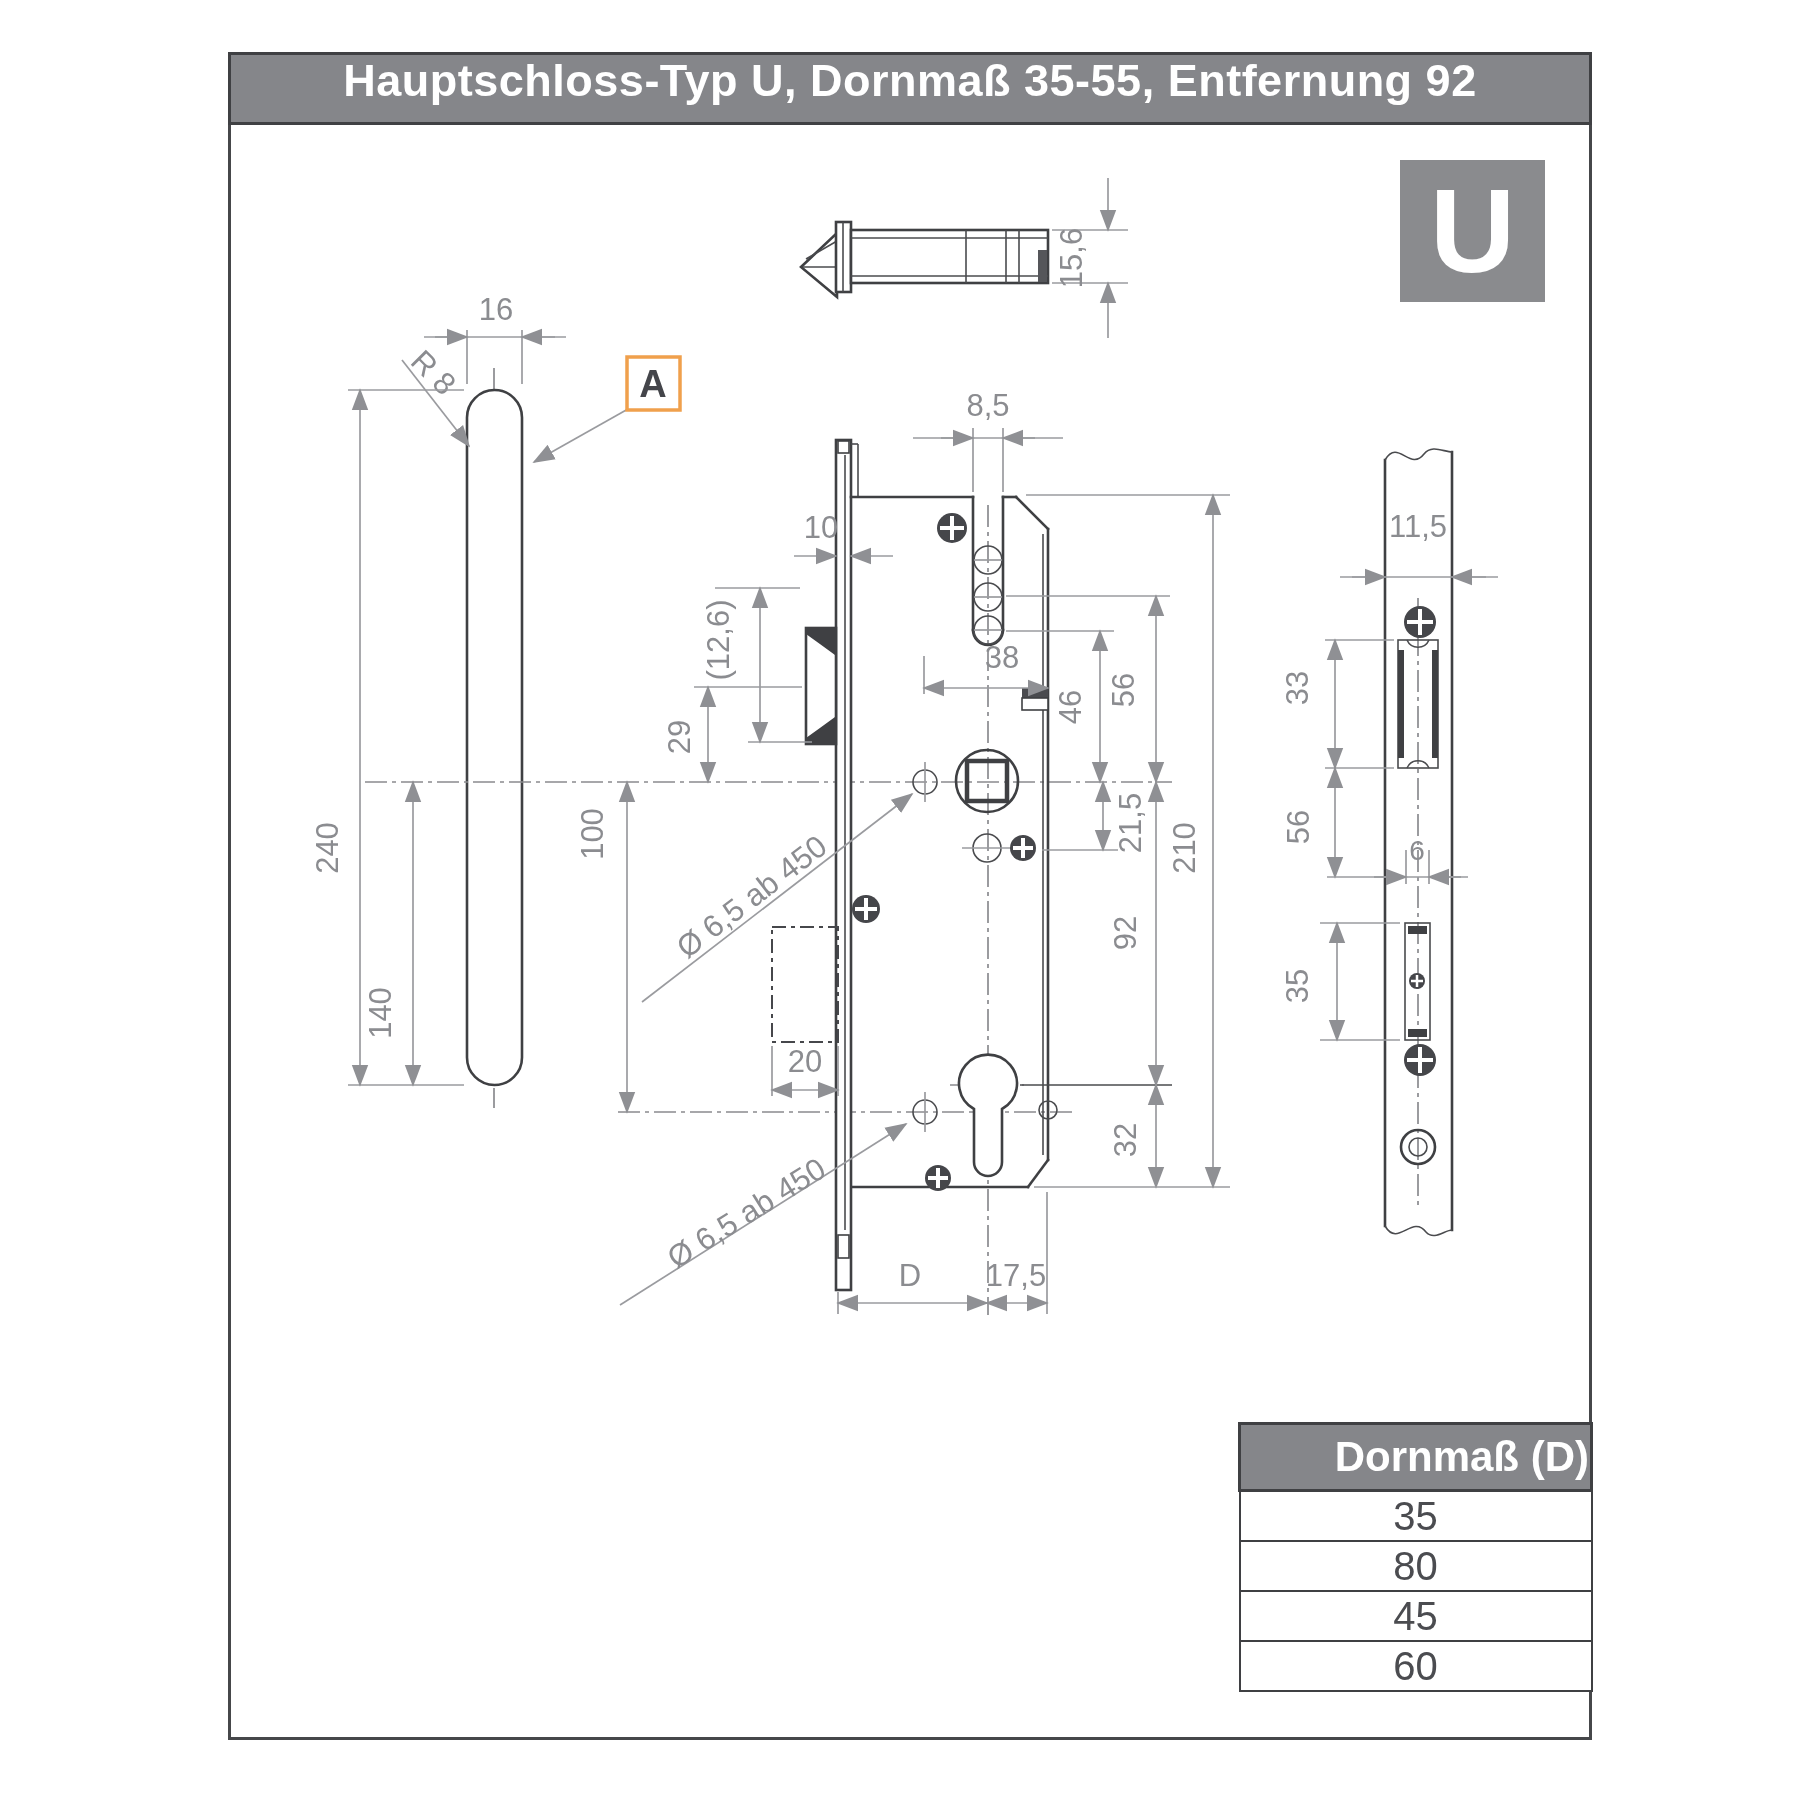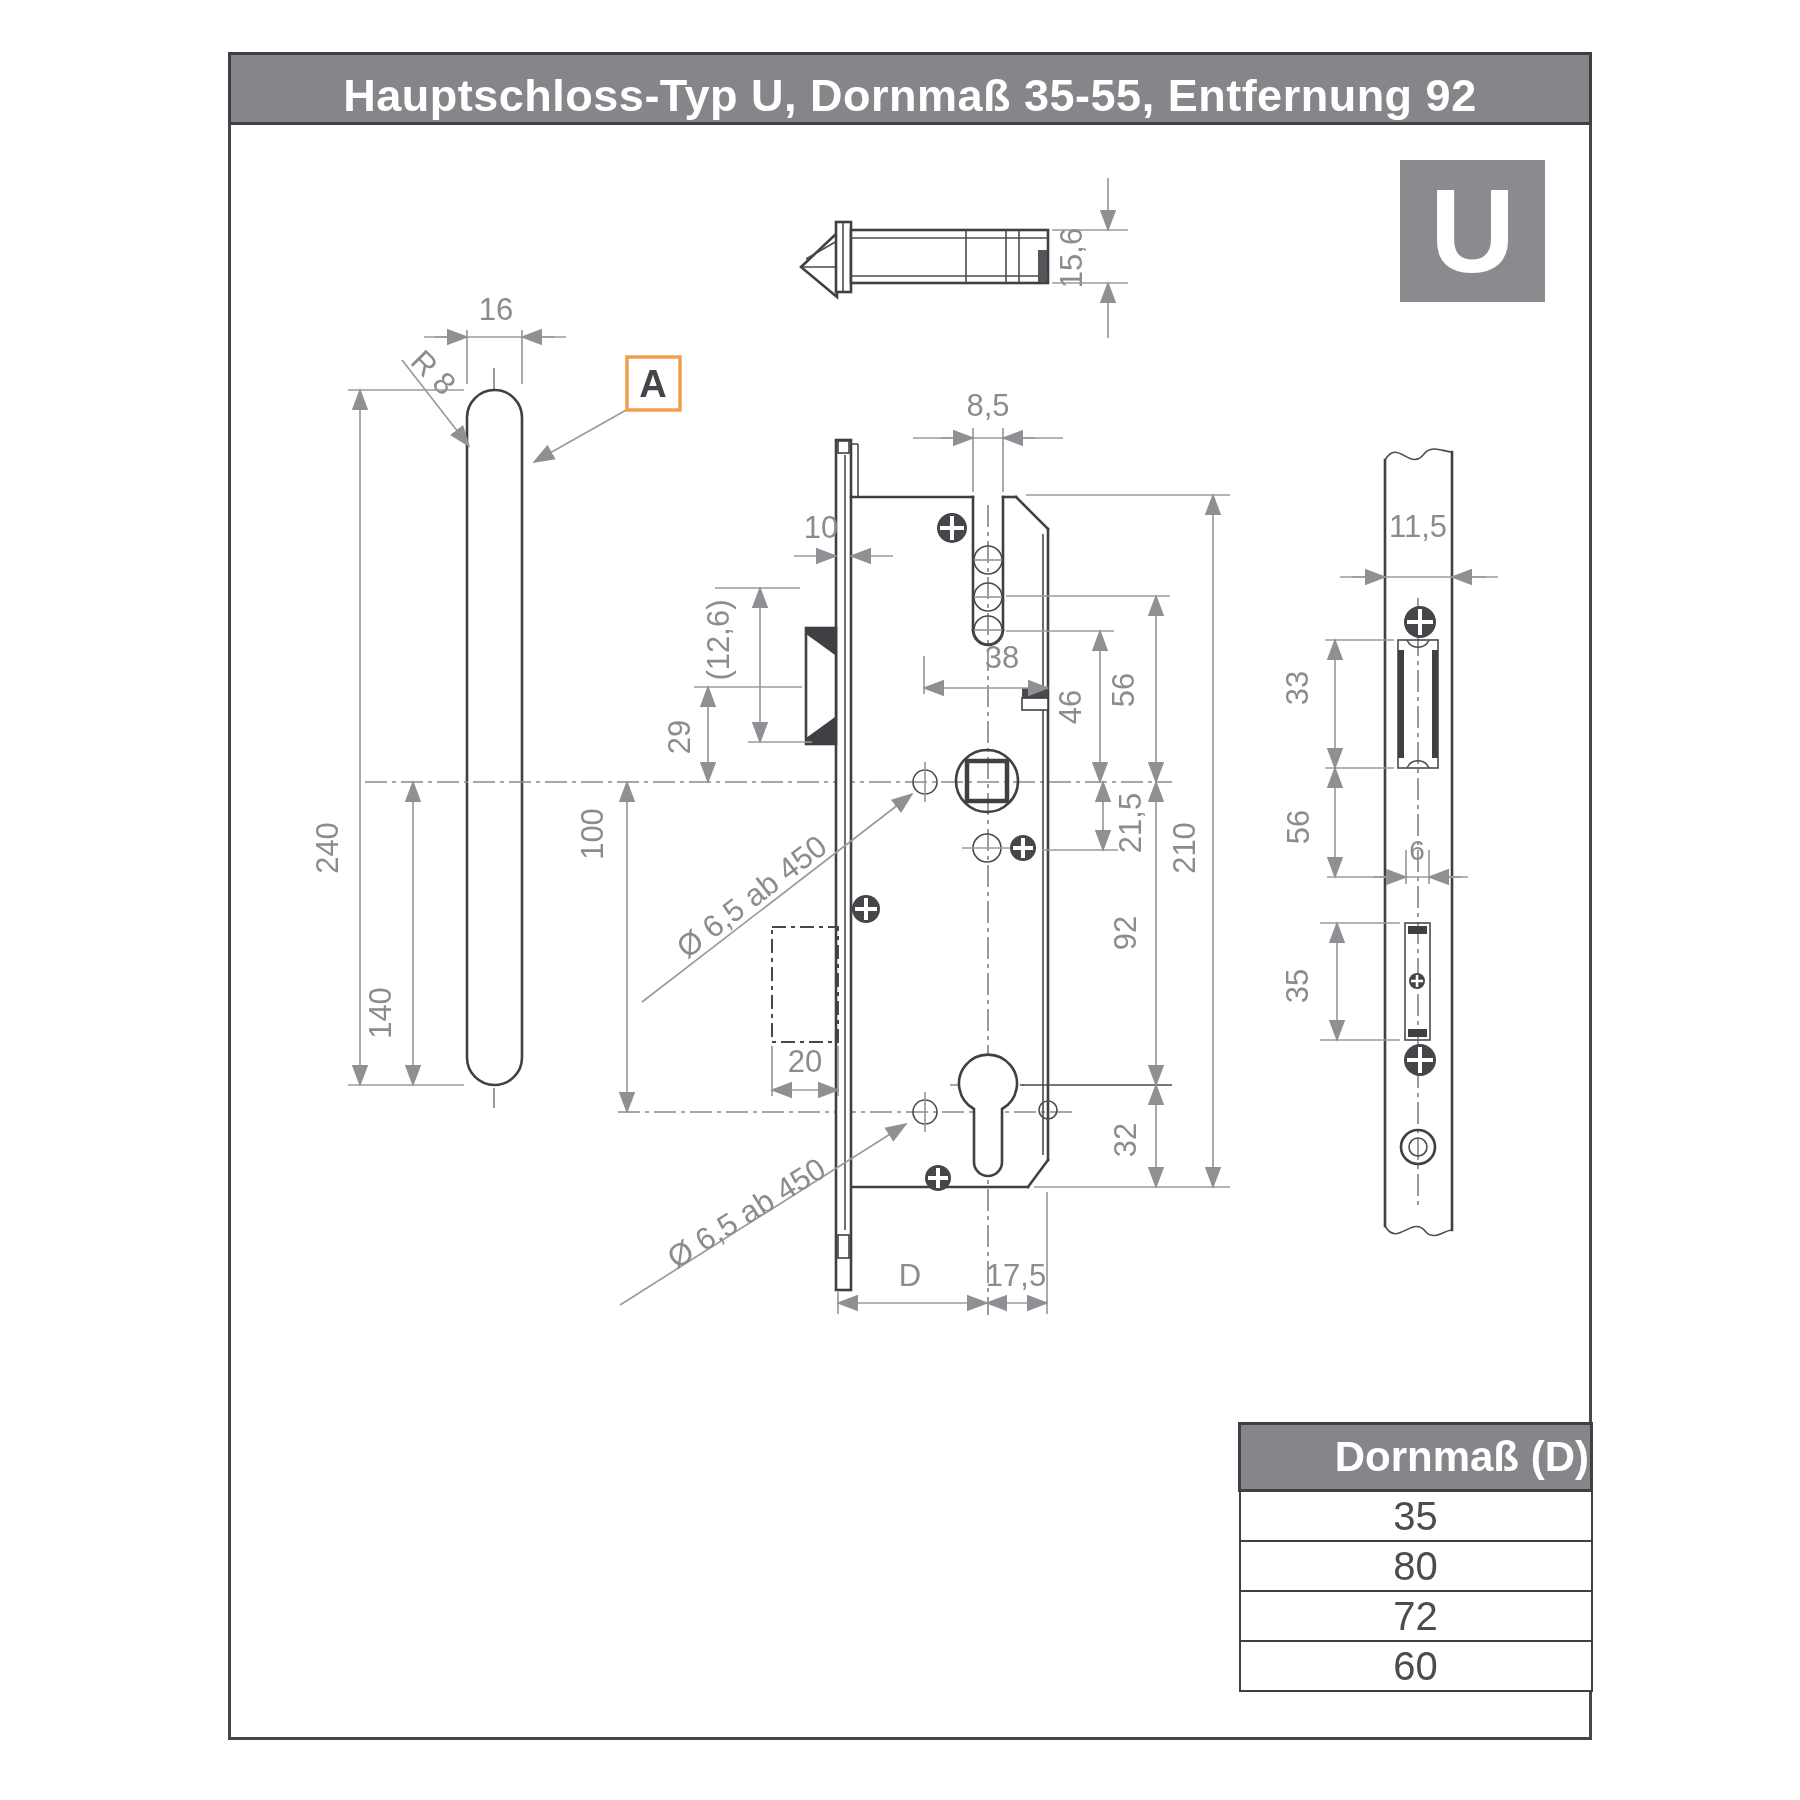--- a/index.html
+++ b/index.html
@@ -2,21 +2,21 @@
 <html><head>
 <meta charset="utf-8">
 <style>
   html,body{margin:0;padding:0;background:#fff;}
   #canvas{position:relative;width:1800px;height:1800px;background:#fff;overflow:hidden;
           font-family:"Liberation Sans",sans-serif;}
   #frame{position:absolute;left:228px;top:52px;width:1364px;height:1688px;
          border:3px solid #46474a;box-sizing:border-box;background:#fff;}
   #title-bar{position:absolute;left:228px;top:52px;width:1364px;height:73px;
              background:#85868a;border:3px solid #3f4043;box-sizing:border-box;
-             display:flex;align-items:flex-end;justify-content:center;}
+             display:flex;align-items:flex-start;justify-content:center;}
   #title-bar span{color:#fff;font-size:45px;font-weight:bold;letter-spacing:0.5px;}
   #type-badge{position:absolute;left:1400px;top:160px;width:145px;height:142px;
               background:#8a8b8e;display:flex;align-items:center;justify-content:center;}
   #type-badge span{color:#fff;font-size:118px;font-weight:bold;line-height:1;}
   svg{position:absolute;left:0;top:0;}
   svg text{font-family:"Liberation Sans",sans-serif;font-size:31px;fill:#8b8c90;}
   .dk{stroke:#3f4043;stroke-width:2.6;fill:none;stroke-linecap:square;}
   .dkf{stroke:#3f4043;stroke-width:2.6;fill:#fff;}
   .dk2{stroke:#4a4b4e;stroke-width:1.6;fill:none;}
   .dim{stroke:#9a9b9f;stroke-width:1.7;fill:none;}
@@ -308,20 +308,20 @@
         </tr>
     </thead>
     <tbody>
       <tr>
           <td>35</td>
         </tr>
       <tr>
           <td>80</td>
         </tr>
       <tr>
-          <td>72</td>
+          <td>45</td>
         </tr>
       <tr>
           <td>60</td>
         </tr>
     </tbody>
   </table>
 </div>
 
 </body></html>

